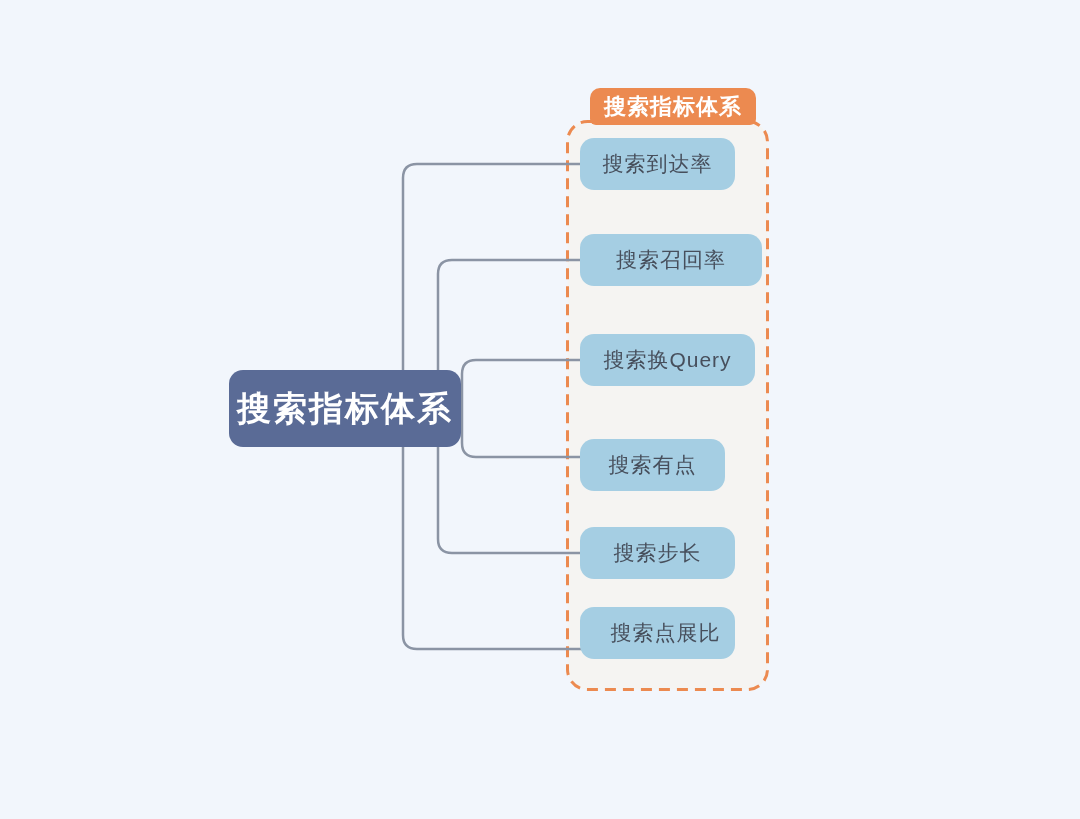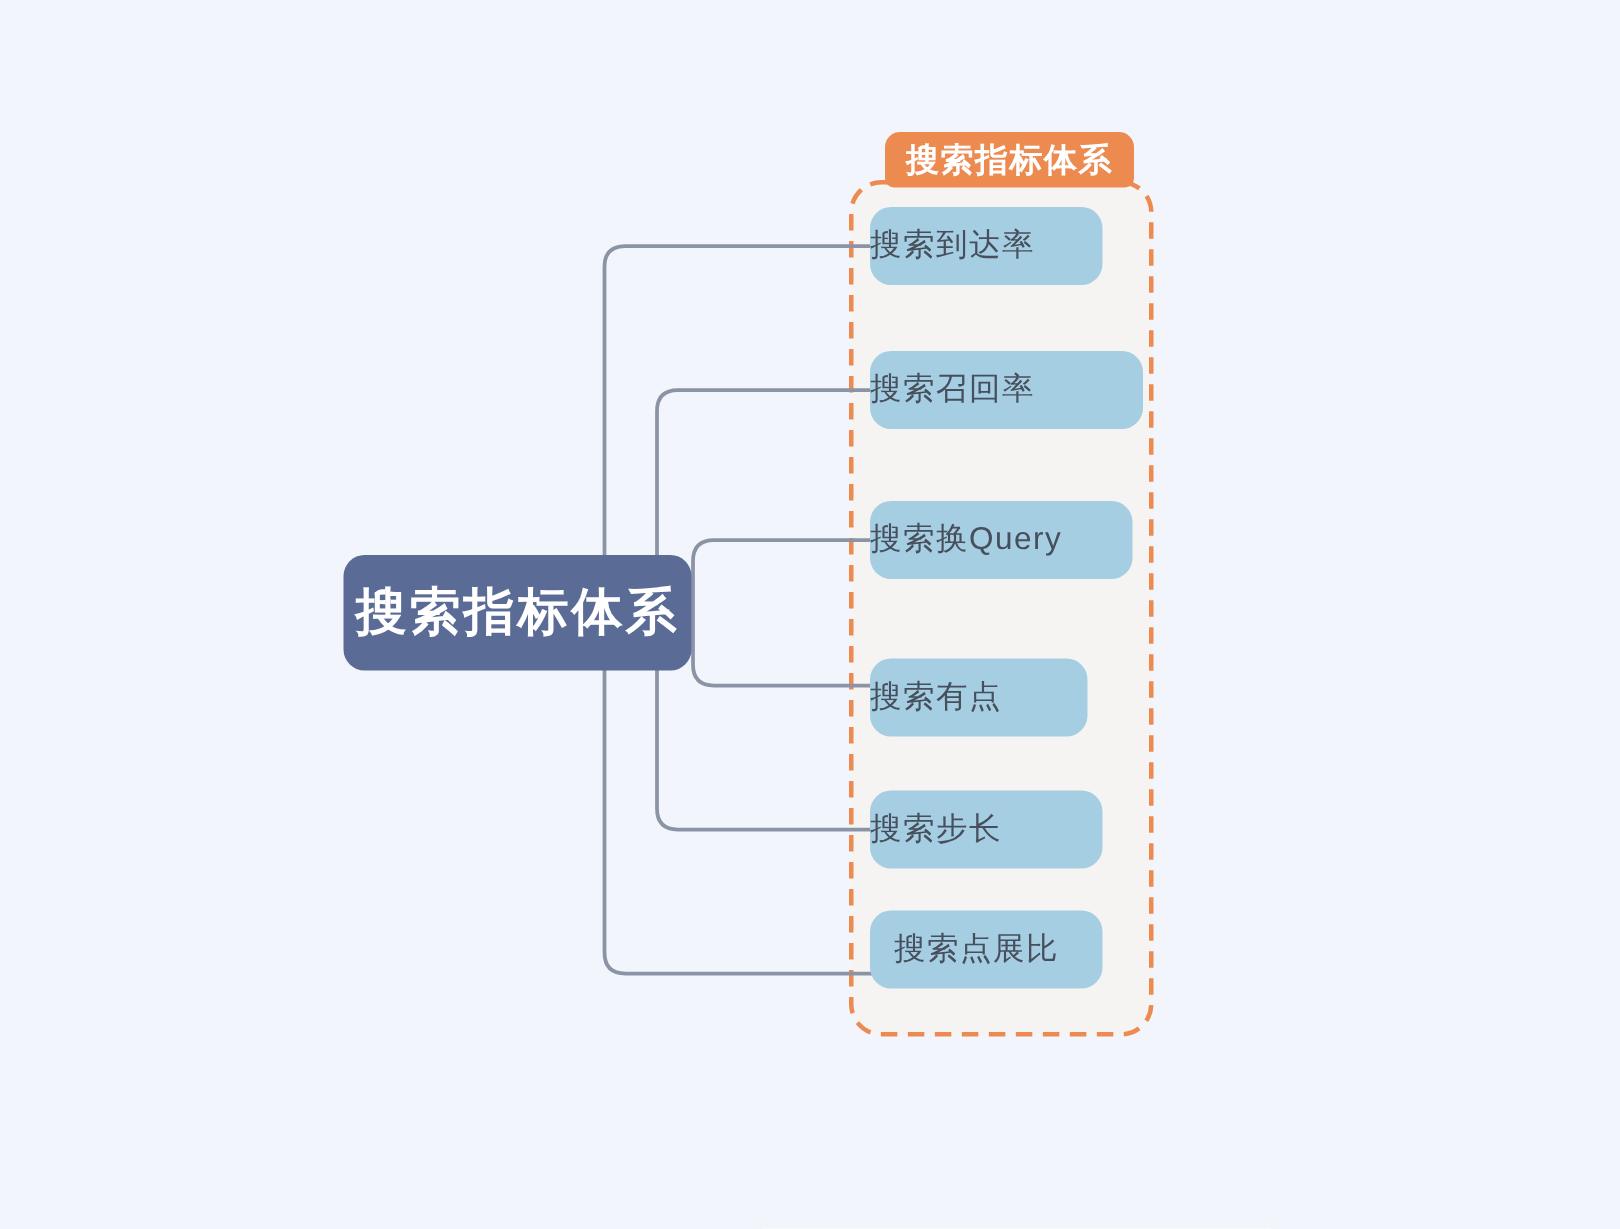--- a/index.html
+++ b/index.html
@@ -47,20 +47,21 @@
     letter-spacing: 2px;
     border-radius: 14px;
     z-index: 2;
     white-space: nowrap;
   }
   .metric-node {
     position: absolute;
     left: 580px;
     height: 52px;
     line-height: 52px;
+    text-align: center;
     background: #a5cee3;
     color: #474f5c;
     font-size: 21px;
     letter-spacing: 1px;
     border-radius: 14px;
     z-index: 2;
     white-space: nowrap;
   }
   .item-1 { top: 138px; width: 155px; }
   .item-2 { top: 234px; width: 182px; }

